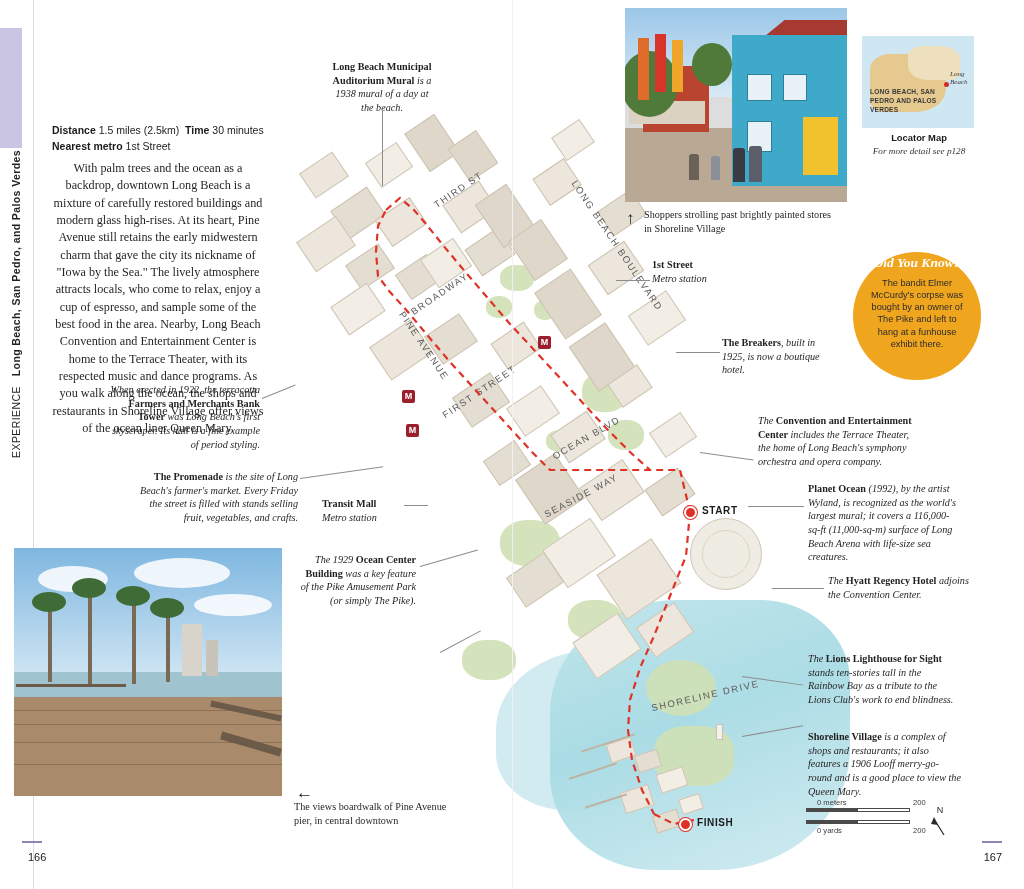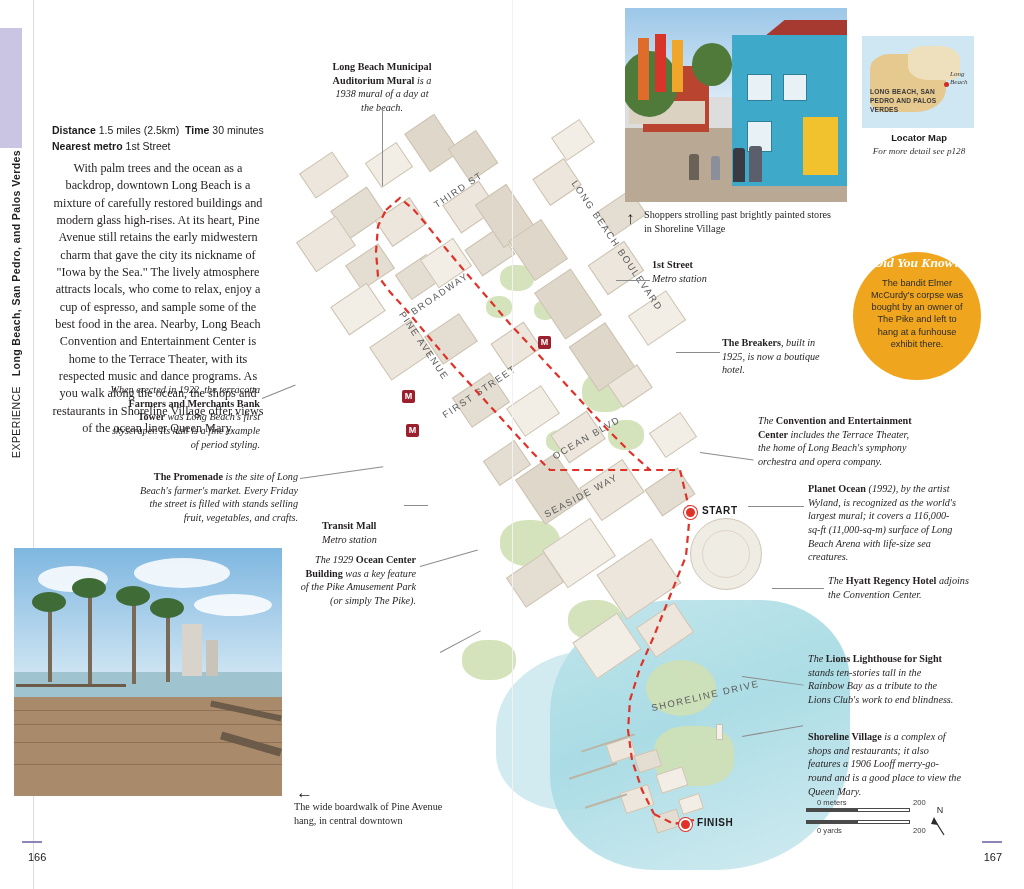--- a/index.html
+++ b/index.html
@@ -362,21 +362,21 @@
   <div class="ann r" style="left:110px;top:383px;width:150px;">
     <span>When erected in 1922, the terracotta </span><b>Farmers and Merchants Bank Tower</b><span> was Long Beach's first skyscraper. Its hall is a fine example of period styling.</span>
   </div>
   <div class="leader" style="left:262px;top:398px;width:36px;transform:rotate(-22deg);transform-origin:left center;"></div>
 
   <div class="ann r" style="left:140px;top:470px;width:158px;">
     <b>The Promenade</b><span> is the site of Long Beach's farmer's market. Every Friday the street is filled with stands selling fruit, vegetables, and crafts.</span>
   </div>
   <div class="leader" style="left:300px;top:478px;width:84px;transform:rotate(-8deg);transform-origin:left center;"></div>
 
-  <div class="ann" style="left:322px;top:519px;width:86px;">
+  <div class="ann" style="left:322px;top:497px;width:86px;">
     <b>Transit Mall</b><br><span>Metro station</span>
   </div>
   <div class="leader" style="left:404px;top:505px;width:24px;"></div>
 
   <div class="ann r" style="left:300px;top:553px;width:116px;">
     <span>The 1929 </span><b>Ocean Center Building</b><span> was a key feature of the Pike Amusement Park (or simply The Pike).</span>
   </div>
   <div class="leader" style="left:420px;top:566px;width:60px;transform:rotate(-16deg);transform-origin:left center;"></div>
 
   <div class="leader" style="left:440px;top:652px;width:46px;transform:rotate(-28deg);transform-origin:left center;"></div>
@@ -474,21 +474,21 @@
     <div class="pp-deck"></div>
     <div class="pp-plank" style="left:0;top:162px;width:268px;"></div>
     <div class="pp-plank" style="left:0;top:176px;width:268px;"></div>
     <div class="pp-plank" style="left:0;top:194px;width:268px;"></div>
     <div class="pp-plank" style="left:0;top:216px;width:268px;"></div>
     <div class="pp-rail" style="left:196px;top:160px;width:72px;height:6px;transform:rotate(12deg);"></div>
     <div class="pp-rail" style="left:206px;top:192px;width:62px;height:8px;transform:rotate(16deg);"></div>
     <div class="pp-rail" style="left:2px;top:136px;width:110px;height:3px;"></div>
   </div>
   <div class="arrow" style="left:296px;top:784px;">←</div>
-  <div class="cap" style="left:294px;top:800px;width:160px;">The wide boardwalk of Pine Avenue hang, in central downtown</div>
+  <div class="cap" style="left:294px;top:800px;width:160px;">The views boardwalk of Pine Avenue pier, in central downtown</div>
 
   <div class="scalebar">
     <div class="sb-row">
       <div class="sb-bar">
           <i></i>
         </div>
       <div class="sb-lbl" style="left:0;top:-8px;">0 meters</div>
       <div class="sb-lbl" style="left:96px;top:-8px;">200</div>
     </div>
     <div class="sb-row">

